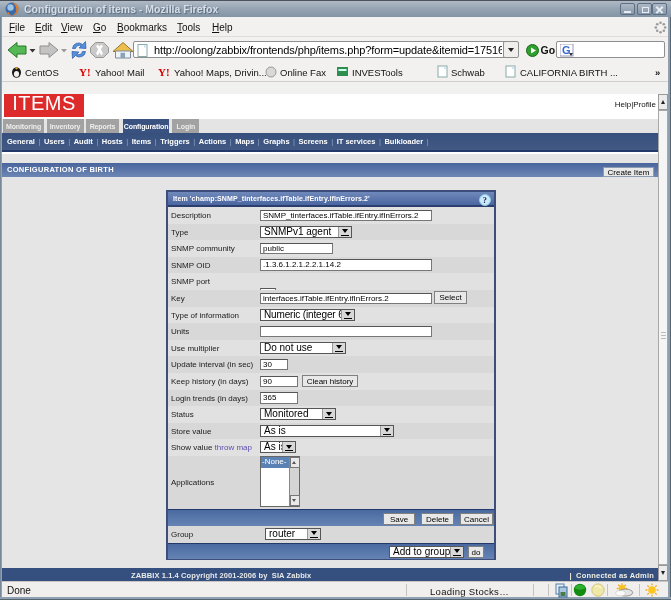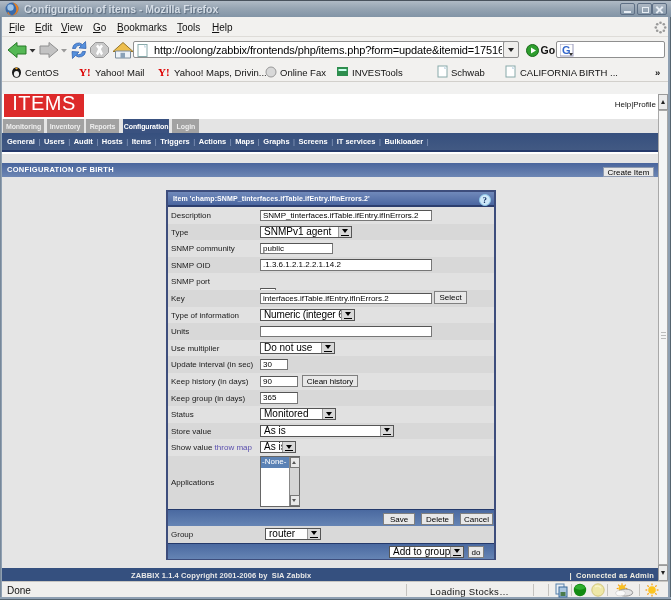--- a/index.html
+++ b/index.html
@@ -278,33 +278,33 @@
     <div class="frow odd" style="top:114.6px;">
         <div class="flabel">Type of information</div>
       <div class="fselect" style="width:95px;"><span style="letter-spacing:-0.15px;">Numeric (integer 64bit)</span><span class="arr"></span></div>
       </div>
     <div class="frow even" style="top:131.2px;">
         <div class="flabel">Units</div>
       <div class="finput" style="width:172px;"></div>
       </div>
     <div class="frow odd" style="top:147.8px;">
         <div class="flabel">Use multiplier</div>
-      <div class="fselect" style="width:75px;">Do not use<span class="arr"></span></div>
+      <div class="fselect" style="width:86px;">Do not use<span class="arr"></span></div>
       </div>
     <div class="frow even" style="top:164.4px;">
         <div class="flabel">Update interval (in sec)</div>
       <div class="finput" style="width:28px;">30</div>
       </div>
     <div class="frow odd" style="top:181px;">
         <div class="flabel">Keep history (in days)</div>
       <div class="finput" style="width:38px;">90</div>
       <div class="fbtn" style="left:134px; top:1.5px; width:56px; height:12.5px; line-height:11px;">Clean history</div>
       </div>
     <div class="frow even" style="top:197.6px;">
-        <div class="flabel">Keep group (in days)</div>
+        <div class="flabel">Login trends (in days)</div>
       <div class="finput" style="width:38px;">365</div>
       </div>
     <div class="frow odd" style="top:214.2px;">
         <div class="flabel">Status</div>
       <div class="fselect" style="width:76px;">Monitored<span class="arr"></span></div>
       </div>
     <div class="frow even" style="top:230.8px;">
         <div class="flabel">Store value</div>
       <div class="fselect" style="width:134px;">As is<span class="arr"></span></div>
       </div>

